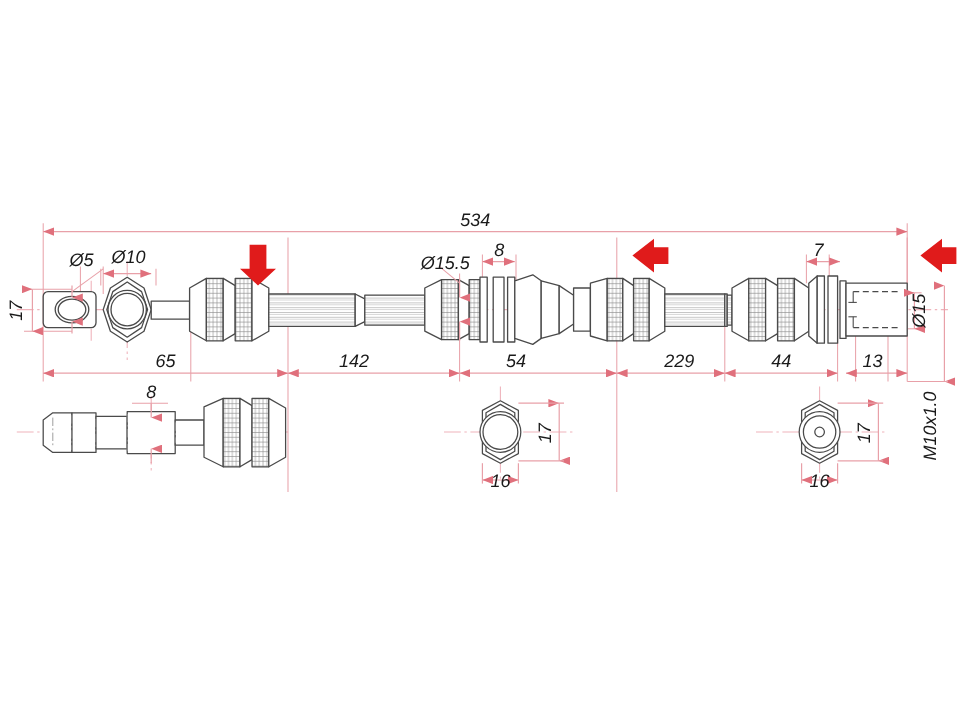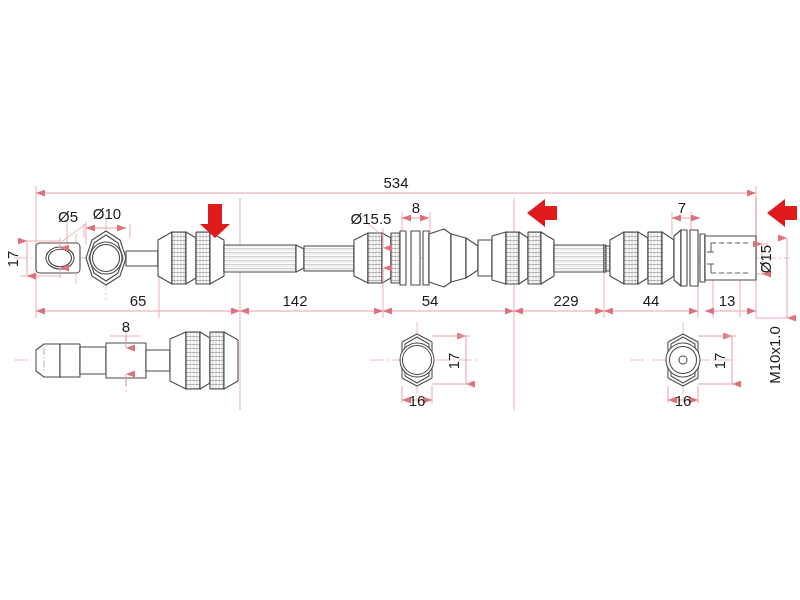--- a/index.html
+++ b/index.html
@@ -1,18 +1,18 @@
 <!DOCTYPE html>
 <html><head>
 <meta charset="utf-8">
 <style>
   html,body{margin:0;padding:0;background:#ffffff;}
   body{width:800px;height:600px;overflow:hidden;
        font-family:"Liberation Sans", sans-serif;}
-  #sheet{position:relative;width:716px;height:600px;background:#fff;}
+  #sheet{position:relative;width:716px;height:600px;background:#fff;font-style:italic;}
   svg{display:block;}
   .dimtxt{font-family:"Liberation Sans", sans-serif;font-size:15px;fill:#1a1a1a;}
 </style>
 </head>
 <body>
 
 <div id="sheet">
 <svg width="800" height="600" viewBox="0 0 800 600" xmlns="http://www.w3.org/2000/svg">
 
   <defs>

